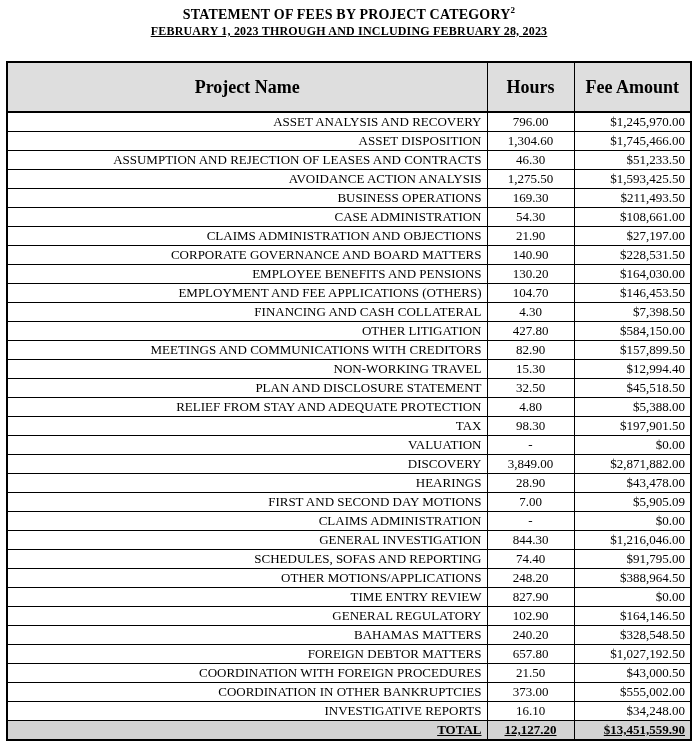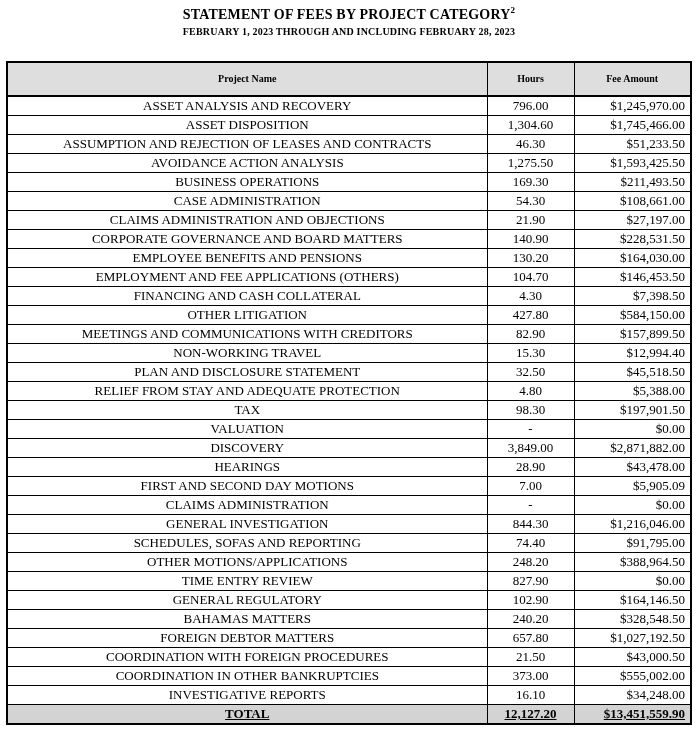--- a/index.html
+++ b/index.html
@@ -26,21 +26,22 @@
   .doc-title {
     font-size: 14px;
     letter-spacing: 0.2px;
   }
   .doc-title sup {
     font-size: 9px;
     vertical-align: super;
     line-height: 0;
   }
   .doc-subtitle {
-    font-size: 10px;
+    font-size: 12px;
+    text-decoration: underline;
     letter-spacing: 0.2px;
   }
   table.fees {
     border-collapse: collapse;
     width: 684px;
     margin: 21px auto 0 auto;
     border: 2px solid #000000;
     table-layout: fixed;
     font-size: 13px;
   }
@@ -51,25 +52,25 @@
     border: 1px solid #000000;
     padding: 1px 5px;
     line-height: 16px;
     overflow: hidden;
     white-space: nowrap;
   }
   thead th {
     background: #dedede;
     font-weight: bold;
     text-align: center;
-    font-size: 10px;
+    font-size: 18px;
     border-bottom: 2px solid #000000;
-    padding: 8px 5px;
-  }
-  td.name  { text-align: center; }
+    padding: 16px 5px;
+  }
+  td.name  { text-align: right; }
   td.hours { text-align: center; }
   td.fee   { text-align: right; }
   tr.total-row td {
     background: #d3d3d3;
     font-weight: bold;
     border-top: 1px solid #000000;
     text-decoration: underline;
   }
 </style>
 </head>

